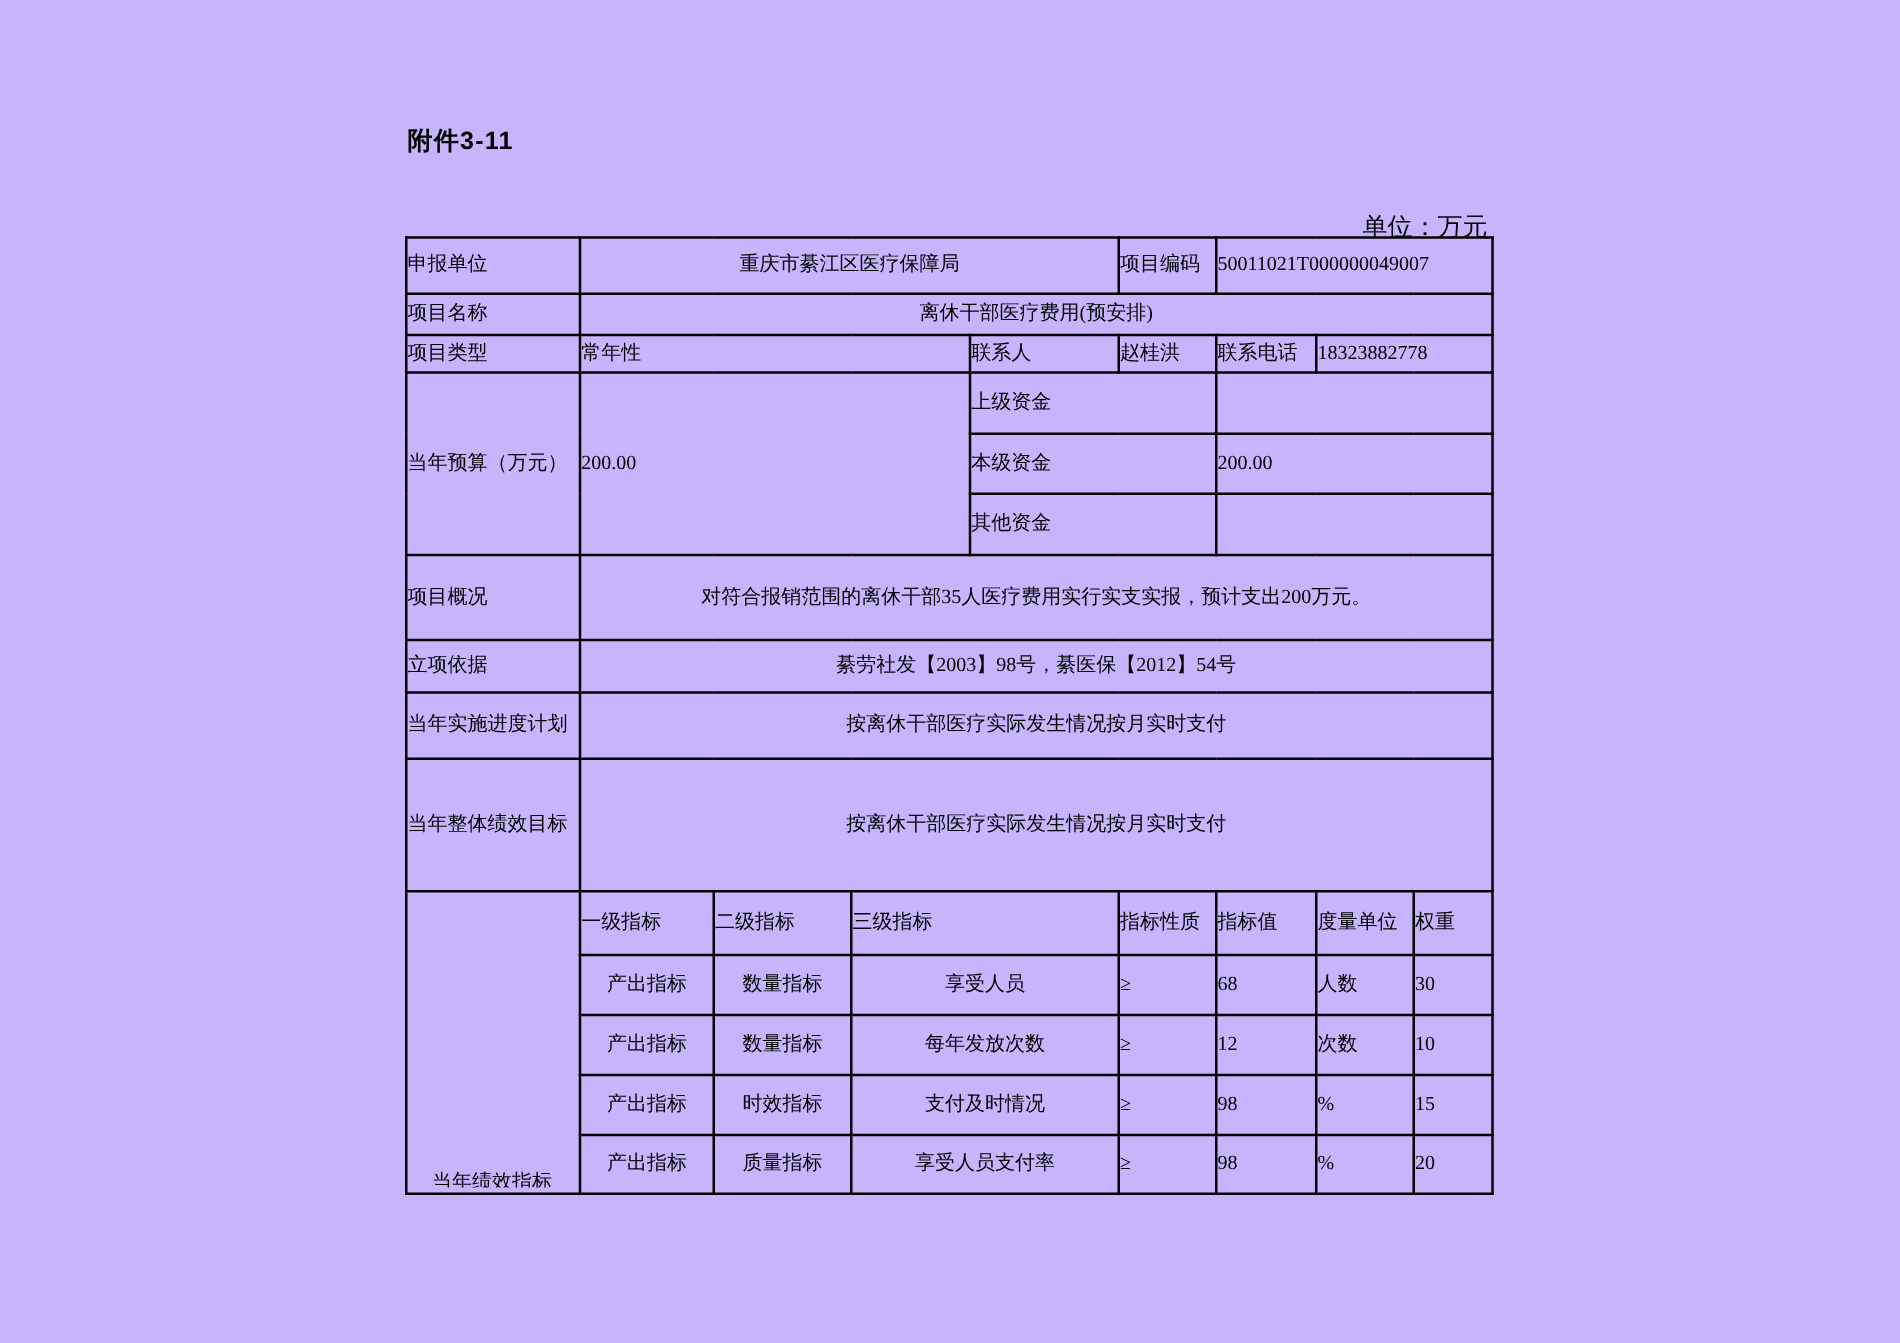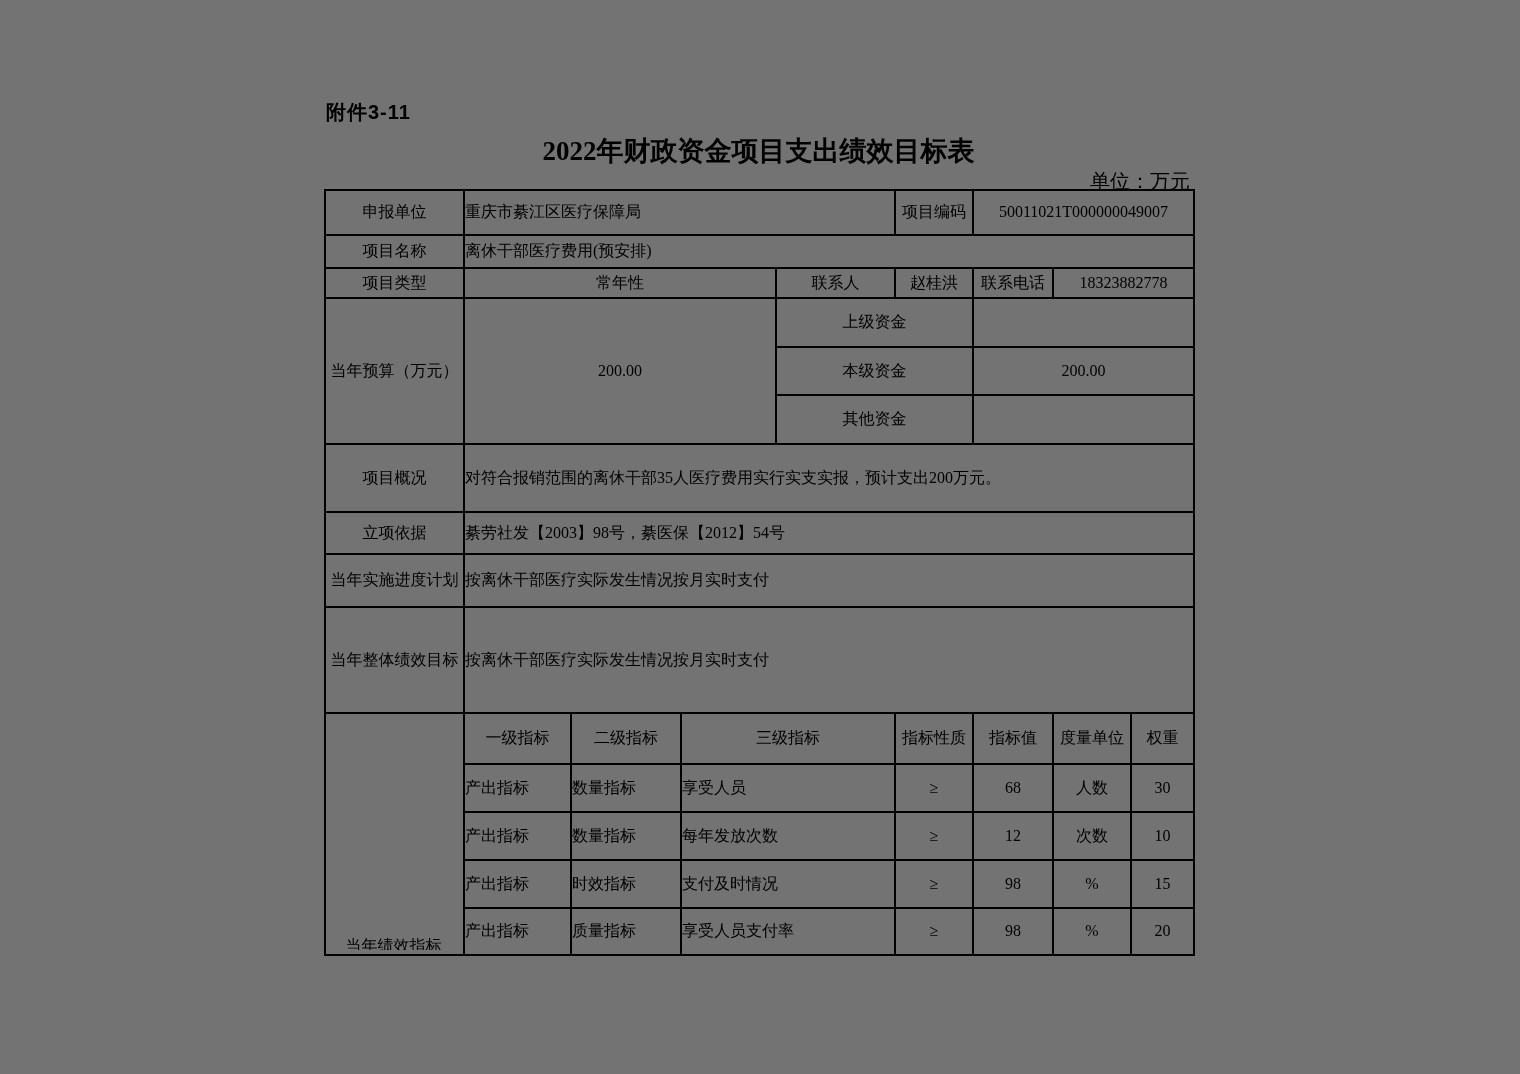--- a/index.html
+++ b/index.html
@@ -1,19 +1,19 @@
 <!DOCTYPE html>
 <html><head>
 <meta charset="utf-8">
 <style>
   html,body{margin:0;padding:0;background:#ffffff;}
   .page{
     position:relative;
     width:1520px;height:1074px;
-    background:#737373;
+    background:#c4b5fd;
     overflow:hidden;
     font-family:"Liberation Serif","DejaVu Serif",serif;
     color:#000;
   }
   .attachment{
     position:absolute;left:326px;top:99px;
     font-family:"Liberation Sans","DejaVu Sans",sans-serif;
     font-size:20px;font-weight:bold;letter-spacing:1px;
   }
   .title{
@@ -31,36 +31,35 @@
     border-collapse:collapse;table-layout:fixed;
     width:869px;
   }
   table.main td{
     border:2px solid #000;
     font-size:16px;line-height:1.3;
     padding:0;
     overflow:hidden;
     vertical-align:middle;
   }
-  td.c{text-align:center;}
-  td.l{text-align:left;padding-left:6px;padding-right:4px;}
+  td.c{text-align:left;}
+  td.l{text-align:center;padding-left:6px;padding-right:4px;}
   td.nobb{border-bottom:none;}
   .clip-label{
     position:absolute;left:324px;top:936px;width:139px;height:14px;
     overflow:hidden;
     text-align:center;font-size:16px;line-height:19px;
   }
 </style>
 </head>
 <body>
 
 <div class="page">
 
   <div class="attachment">附件3-11</div>
-  <h1 class="title">2022年财政资金项目支出绩效目标表</h1>
   <div class="unit-note">单位：万元</div>
 
   <table class="main">
     <colgroup>
       <col style="width:139px">
         <col style="width:107px">
         <col style="width:110px">
       <col style="width:95px">
         <col style="width:119px">
         <col style="width:78px">

